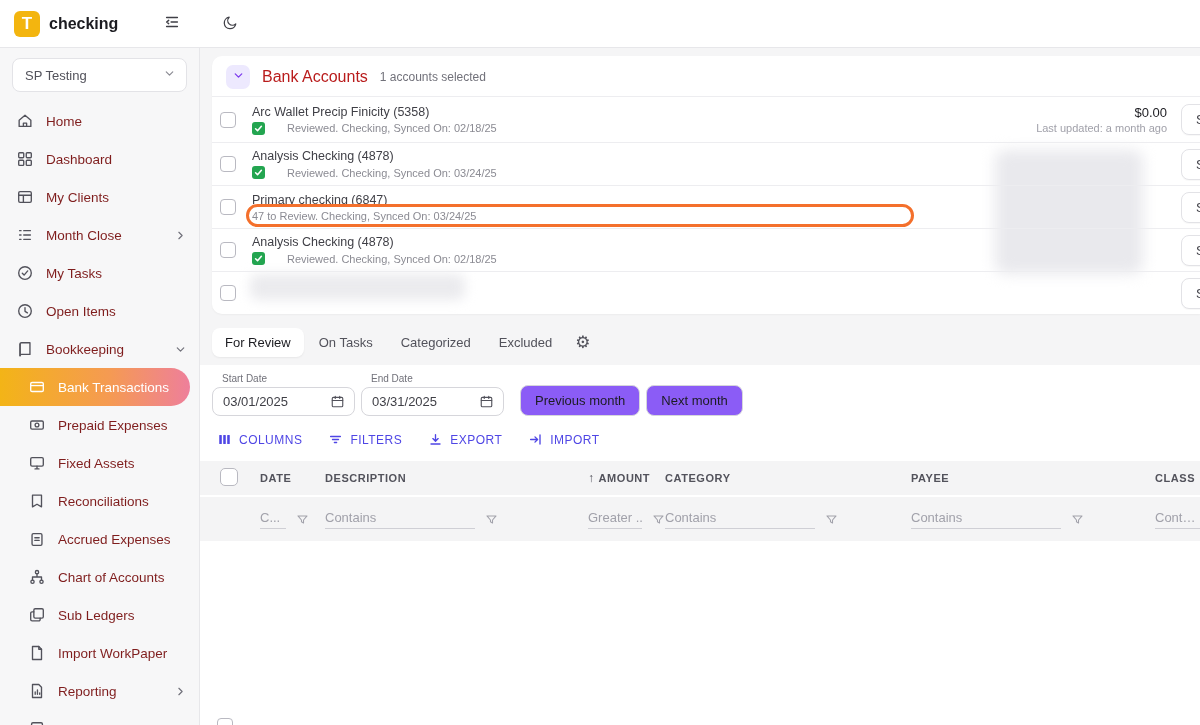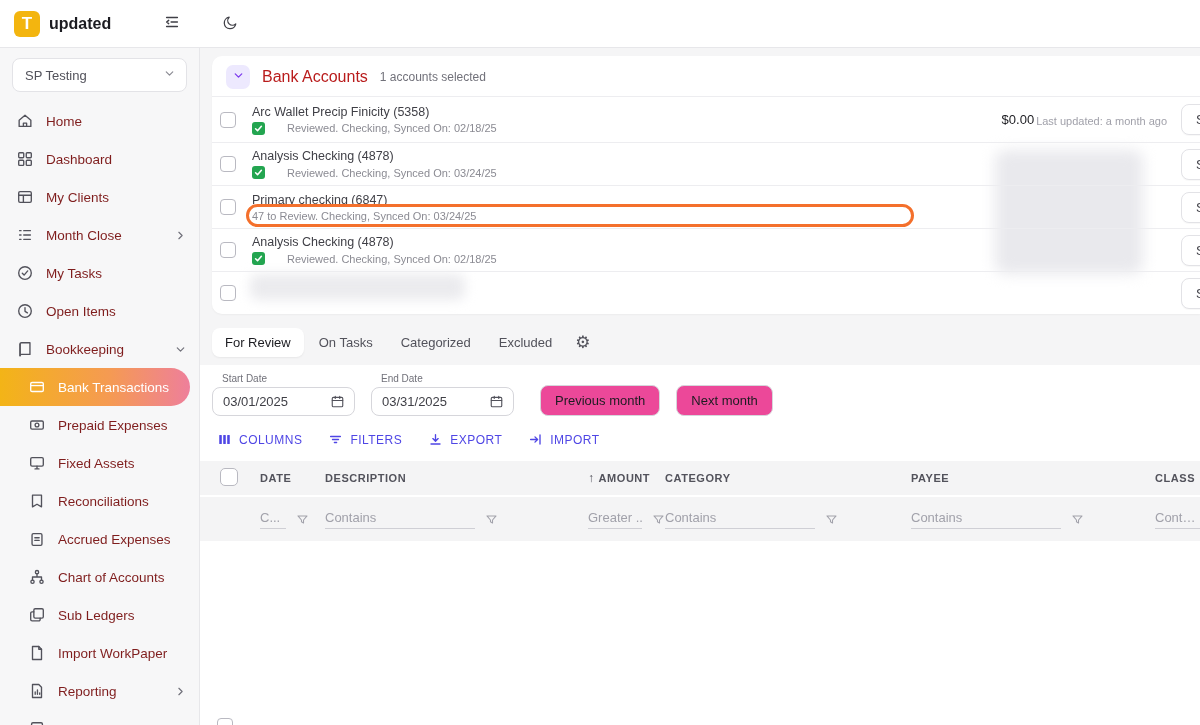--- a/index.html
+++ b/index.html
@@ -38,40 +38,40 @@
 .acct-rows{position:relative}
 .acct-row{display:flex;align-items:center;padding-left:8px;height:43px;border-top:1px solid #ededf0;position:relative;z-index:2}
 .acct-row.first{height:46px}
 .cbx{width:16px;height:16px;border:1.5px solid #b9b9c1;border-radius:4px;background:#fff;flex-shrink:0;display:inline-block}
 .cbx.lg{width:18px;height:18px;border-radius:5px}
 .acct-info{margin-left:16px;display:flex;flex-direction:column;gap:3px}
 .acct-name{font-size:12.5px;font-weight:500;color:#3f3f46}
 .acct-status{display:flex;align-items:center;gap:22px;font-size:11px;color:#8b8b93}
 .check-badge{width:13px;height:13px;border-radius:3px;background:#23a550;display:inline-flex;align-items:center;justify-content:center;flex-shrink:0}
 .row-right{margin-left:auto;display:flex;align-items:center;gap:14px;margin-right:-58px;flex-shrink:0}
-.money{display:flex;flex-direction:row;align-items:flex-end;gap:2px}
+.money{display:flex;flex-direction:column;align-items:flex-end;gap:2px}
 .money-val{font-size:13px;color:#1c1c21}
 .money-upd{font-size:11px;color:#a1a1aa}
 .select-btn{height:31px;padding:0 14px;background:#fff;border:1px solid #e2e2e6;border-radius:8px;font-size:13px;color:#3f3f46;box-shadow:0 1px 1px rgba(0,0,0,.03);white-space:nowrap}
 .annotation{position:absolute;left:34px;top:108px;width:668px;height:23px;border:3px solid #f4702c;border-radius:13px;pointer-events:none;z-index:5}
 .blur-big{position:absolute;left:783px;top:54px;width:148px;height:124px;background:#e9e9ed;filter:blur(7px);border-radius:10px;z-index:1}
 .blur-small{position:absolute;left:38px;top:178px;width:215px;height:26px;background:#ebebee;filter:blur(6px);border-radius:8px;z-index:1}
 
 
 .tabs-row{display:flex;align-items:center;gap:2px;padding:14px 0 8px 12px;flex-shrink:0}
 .tab{padding:7px 13px;border-radius:8px;font-size:13px;color:#52525b;cursor:pointer}
 .tab.active{background:#fff;color:#1c1c21;font-weight:400;box-shadow:0 1px 2px rgba(0,0,0,.06)}
 .gear-btn{margin-left:8px;background:none;border:none;font-size:17px;color:#52525b;line-height:1}
 .panel{flex:1;background:#fff;display:flex;flex-direction:column;min-height:0;position:relative}
-.date-row{display:flex;align-items:flex-end;gap:16px;padding:8px 4px 0 12px}
+.date-row{display:flex;align-items:flex-end;gap:6px;padding:8px 4px 0 12px}
 .field{display:flex;flex-direction:column}
 .field-label{font-size:10px;color:#71717a;margin:0 0 3px 10px}
 .date-input{width:143px;height:29px;border:1px solid #d6d6db;border-radius:8px;display:flex;align-items:center;justify-content:space-between;padding:0 9px 0 10px;font-size:13px;color:#3f3f46;background:#fff;cursor:pointer}
 .date-input .cal{display:flex;color:#52525b}
-.month-btn{height:31px;padding:0 14px;border:1px solid #d6d6db;border-radius:8px;background:#ec4899;font-size:13px;color:#1c1c21;font-weight:500}
+.month-btn{height:31px;padding:0 14px;border:1px solid #d6d6db;border-radius:8px;background:#8b5cf6;font-size:13px;color:#1c1c21;font-weight:500}
 .month-btn.prev{margin-left:10px}
 .toolbar{display:flex;align-items:center;gap:26px;padding:16px 0 0 17px}
 .tool{display:flex;align-items:center;gap:7px;font-size:12px;font-weight:500;letter-spacing:.04em;color:#4f46e5;background:none;border:none}
 .tool .ticon{display:flex}
 .thead{margin-top:14px;height:34px;background:#f4f4f5;display:flex;align-items:center;font-size:11px;font-weight:700;color:#52525b;letter-spacing:.05em;flex-shrink:0}
 .tfilter{margin-top:2px;height:44px;background:#f4f4f5;display:flex;align-items:center;color:#a1a1aa;font-size:13px;flex-shrink:0}
 .c-cb{width:60px;padding-left:20px;flex-shrink:0}
 .c-date{width:65px;flex-shrink:0}
 .c-desc{width:263px;flex-shrink:0}
 .c-amt{width:77px;flex-shrink:0;display:flex;align-items:center;gap:4px}
@@ -93,21 +93,21 @@
 </style>
 </head>
 <body>
 
 <div class="app">
 
   <div class="topbar">
     <div class="tb-left">
       <div class="brand">
         <span class="logo">T</span>
-        <span class="brand-name">updated</span>
+        <span class="brand-name">checking</span>
       </div>
       <button class="iconbtn">
         <span><svg width="18" height="18" viewBox="0 0 20 20" fill="none" stroke="currentColor" stroke-width="1.6" stroke-linecap="round" stroke-linejoin="round">
               <path d="M4 5h12M9 10h7M4 15h12"></path>
               <path d="M6.3 8.2 4.1 10l2.2 1.8"></path>
             </svg></span>
       </button>
     </div>
     <div class="tb-main">
       <button class="iconbtn">

